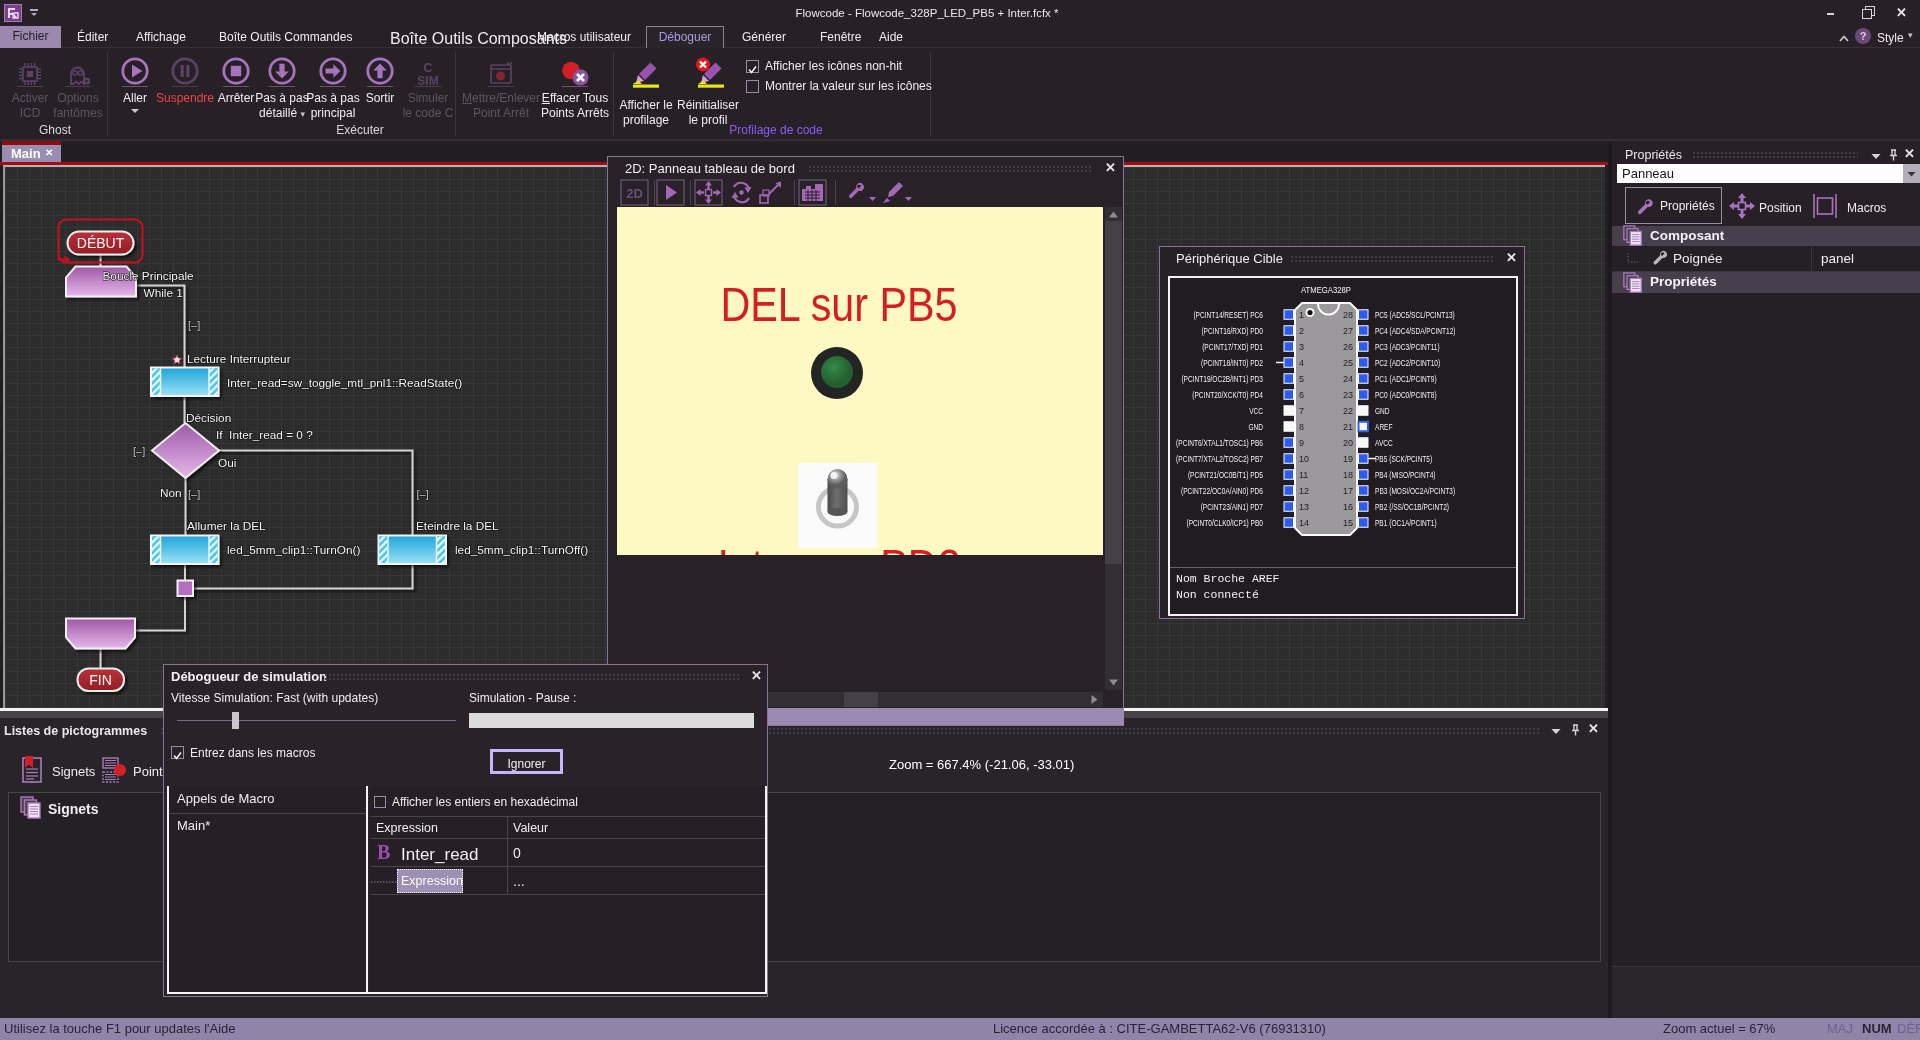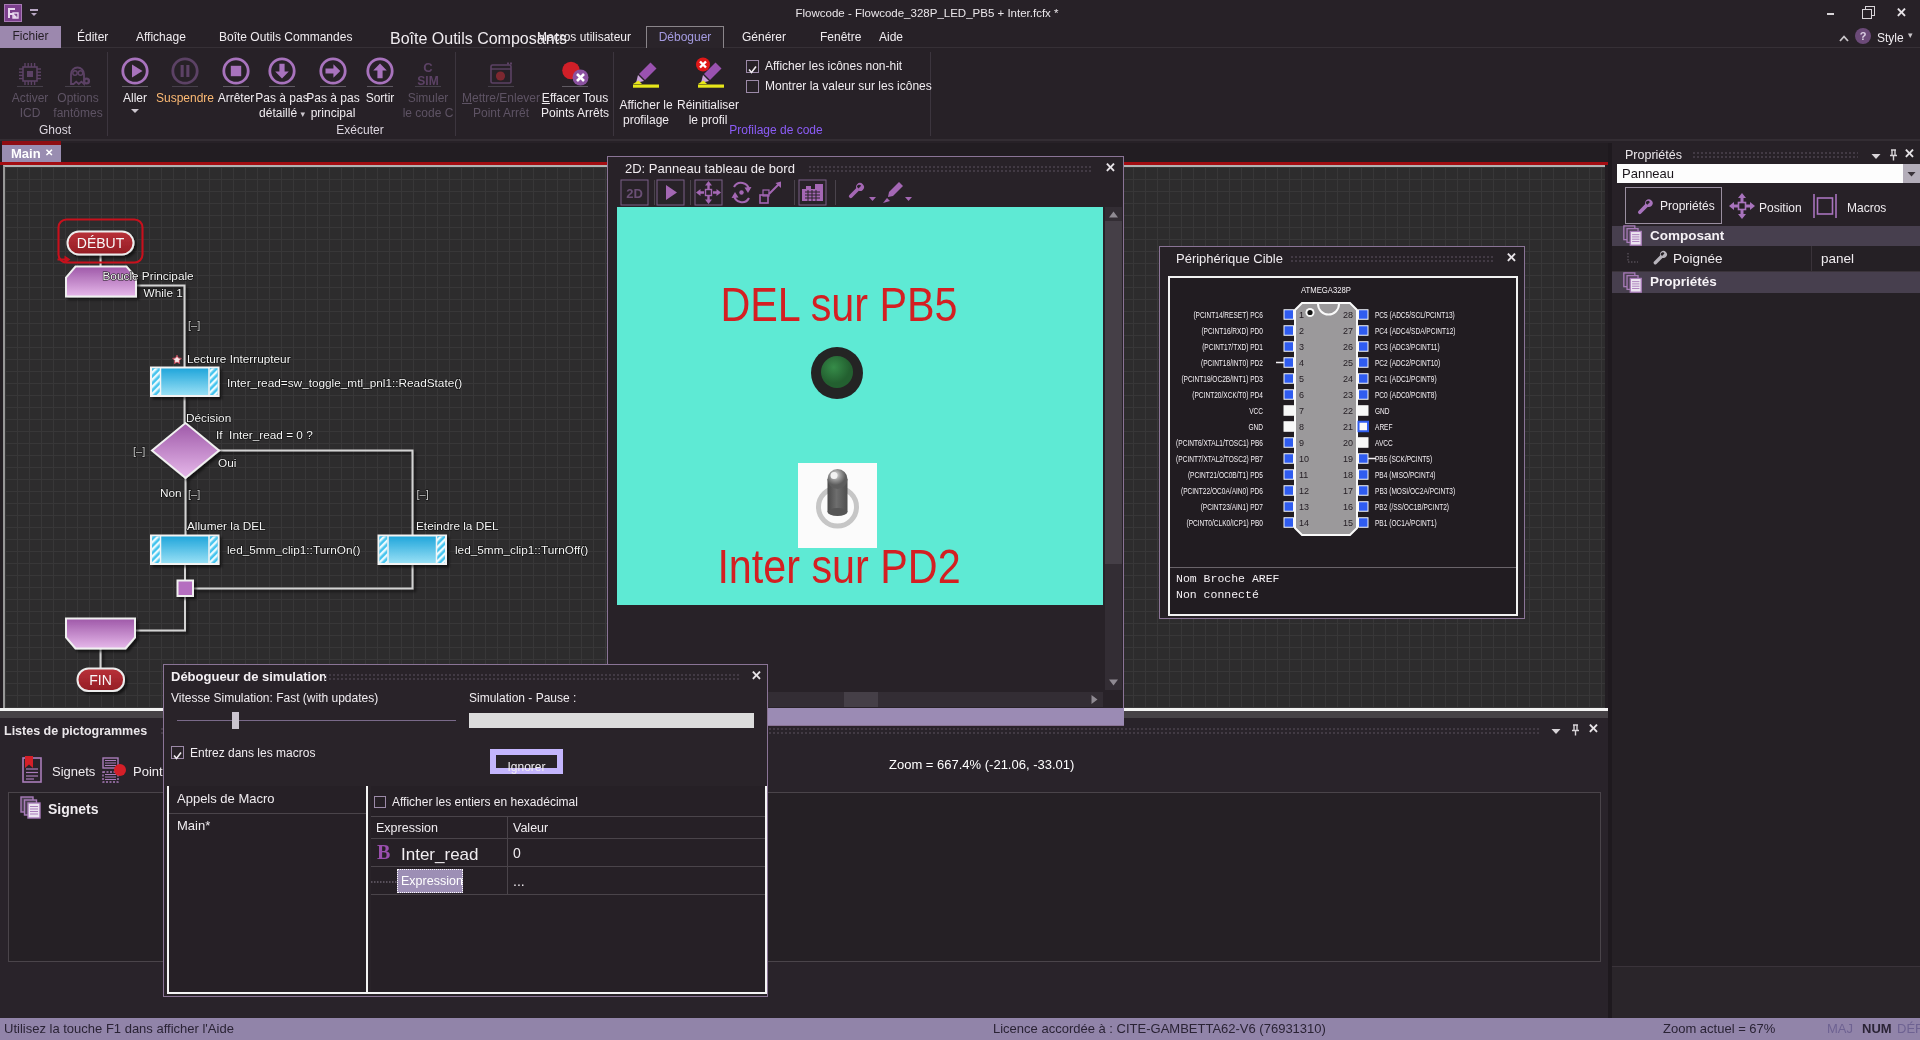--- a/index.html
+++ b/index.html
@@ -95,21 +95,21 @@
     <div class="abs" style="left:110px;top:43px;width:50px;text-align:center;font-size:12px;line-height:15px;color:#f0ecf0;">Aller</div>
     <svg class="abs" style="left:129px;top:59px" width="12" height="8" viewBox="0 0 12 8">
       <path d="M2 2 l4 4 4-4 z" fill="#ccc6ce"></path>
     </svg>
     <svg class="abs" style="left:168px;top:7px" width="34" height="34" viewBox="0 0 34 34">
       <circle cx="17" cy="16" r="12.2" fill="none" stroke="#5c4265" stroke-width="2.8"></circle>
       <rect x="12.6" y="10" width="3.1" height="12" fill="#5c4265"></rect>
       <rect x="18.3" y="10" width="3.1" height="12" fill="#5c4265"></rect>
     </svg>
     <div class="abs" style="left:172px;top:38px;width:26px;height:1px;background:#46404a;"></div>
-    <div class="abs" style="left:147px;top:43px;width:76px;text-align:center;font-size:12px;line-height:15px;color:#fdba74;">Suspendre</div>
+    <div class="abs" style="left:147px;top:43px;width:76px;text-align:center;font-size:12px;line-height:15px;color:#ef4444;">Suspendre</div>
     <svg class="abs" style="left:219px;top:7px" width="34" height="34" viewBox="0 0 34 34">
       <circle cx="17" cy="16" r="12.2" fill="none" stroke="#a873bd" stroke-width="2.8"></circle>
       <rect x="11.8" y="10.8" width="10.4" height="10.4" fill="#a873bd"></rect>
     </svg>
     <div class="abs" style="left:223px;top:38px;width:26px;height:1px;background:#5f5a62;"></div>
     <div class="abs" style="left:206px;top:43px;width:60px;text-align:center;font-size:12px;line-height:15px;color:#f0ecf0;">Arrêter</div>
     <svg class="abs" style="left:265px;top:7px" width="34" height="34" viewBox="0 0 34 34">
       <circle cx="17" cy="16" r="12.2" fill="none" stroke="#a873bd" stroke-width="2.8"></circle>
       <polygon points="17,23.5 10.2,16.6 14.4,16.6 14.4,8.7 19.6,8.7 19.6,16.6 23.8,16.6" fill="#a873bd"></polygon>
     </svg>
@@ -473,21 +473,21 @@
       <g transform="rotate(45 14 13)">
         <path d="M14 2 a4 4 0 0 0 -4 4 a4 4 0 0 0 2.1 3.5 v9.5 a1.9 1.9 0 0 0 3.8 0 v-9.5 a4 4 0 0 0 2.1 -3.5 a4 4 0 0 0 -4 -4 z M14 4.3 v3.7 h-2.4 a2.3 2.3 0 0 1 2.4 -3.7 z" fill="#a467b4" fill-rule="evenodd"></path>
       </g>
       <path d="M28 18 l3.5 4 3.5 -4 z" fill="#a467b4"></path>
     </svg>
 <svg class="abs" style="left:269px;top:22px" width="40" height="27" viewBox="0 0 40 27">
       <path d="M22 3 l4 4 -10 10 -5 1 1 -5 z" fill="#a467b4"></path>
       <path d="M10 19 l-4 5 7 -2 z" fill="#a467b4"></path>
       <path d="M28 18 l3.5 4 3.5 -4 z" fill="#a467b4"></path>
     </svg>
-<div class="abs" style="left:9px;top:50px;width:486px;height:398px;background:#5eead4;overflow:hidden;">
+<div class="abs" style="left:9px;top:50px;width:486px;height:348px;background:#fef9c3;overflow:hidden;">
 <div class="abs" style="left:0;top:70px;width:444px;text-align:center;font-size:48px;color:#d41f22;transform:scaleX(0.86);transform-origin:222px 0;">DEL sur PB5</div>
 <svg class="abs" style="left:192px;top:138px" width="56" height="56" viewBox="0 0 56 56">
         <defs>
           <radialGradient id="led" cx="0.4" cy="0.35">
             <stop offset="0" stop-color="#368c49"></stop>
             <stop offset="1" stop-color="#236030"></stop>
           </radialGradient>
         </defs>
         <circle cx="28" cy="28" r="26" fill="#242424"></circle>
         <circle cx="28" cy="27" r="16" fill="url(#led)"></circle>
@@ -641,21 +641,21 @@
  <div class="abs xbtn" style="left:587px;top:3px;">✕</div>
  <div class="abs" style="left:7px;top:26px;font-size:12px;">Vitesse Simulation: Fast (with updates)</div>
  <div class="abs" style="left:13px;top:55px;width:279px;height:1px;background:#7a6a8a;"></div>
  <div class="abs" style="left:68px;top:47px;width:7px;height:17px;background:#cac4ce;"></div>
  <div class="abs" style="left:305px;top:26px;font-size:12px;">Simulation - Pause :</div>
  <div class="abs" style="left:305px;top:48px;width:285px;height:15px;background:#dcdcdc;"></div>
  <div class="abs" style="left:7px;top:81px;width:13px;height:13px;border:1px solid #9c8aa8;"><svg width="11" height="11" viewBox="0 0 11 11">
         <path d="M2 5.5 l2.5 3 L9 2.5" fill="none" stroke="#f0ecf0" stroke-width="1.6"></path>
       </svg></div>
  <div class="abs" style="left:26px;top:81px;font-size:12px;">Entrez dans les macros</div>
- <div class="abs" style="left:326px;top:84px;width:73px;height:25px;border:6px solid #c4b5fd;text-align:center;line-height:24px;font-size:12px;">Ignorer</div>
+ <div class="abs" style="left:326px;top:84px;width:73px;height:25px;border:3px solid #c4b5fd;text-align:center;line-height:24px;font-size:12px;">Ignorer</div>
  <div class="abs" style="left:3px;top:121px;width:201px;height:208px;background:#262026;border-left:2px solid #f4f4f4;border-right:2px solid #f4f4f4;">
   <div class="abs" style="left:8px;top:5px;font-size:13px;">Appels de Macro</div>
   <div class="abs" style="left:0;top:27px;width:197px;height:1px;background:#4a444a;"></div>
   <div class="abs" style="left:8px;top:32px;font-size:13px;">Main*</div>
  </div>
  <div class="abs" style="left:207px;top:121px;width:396px;height:208px;background:#262026;border-right:2px solid #f4f4f4;">
   <div class="abs" style="left:3px;top:10px;width:12px;height:12px;border:1px solid #9c8aa8;"></div>
   <div class="abs" style="left:21px;top:9px;font-size:12px;">Afficher les entiers en hexadécimal</div>
   <div class="abs" style="left:0;top:30px;width:394px;height:23px;border-top:1px solid #4a444a;border-bottom:1px solid #4a444a;">
     <span style="position:absolute;left:5px;top:4px;font-size:12.5px;">Expression</span>
@@ -675,19 +675,19 @@
     <div class="abs" style="left:26px;top:2px;width:66px;height:24px;background:#9d8fb5;border:1px dotted #fff;">
           <span style="position:absolute;left:3px;top:4px;font-size:12.5px;color:#fff;">Expression</span>
         </div>
     <div class="abs" style="left:136px;top:0;width:1px;height:28px;background:#4a444a;"></div>
     <span style="position:absolute;left:142px;top:6px;font-size:14px;">...</span>
   </div>
  </div>
  <div class="abs" style="left:3px;top:327px;width:600px;height:2px;background:#f4f4f4;"></div>
 </div>
 <div class="abs" style="left:0;top:1018px;width:1920px;height:22px;background:#9184a9;color:#2a2335;font-size:13px;">
- <div class="abs" style="left:4px;top:3px;">Utilisez la touche F1 dans afficher l'Aide</div>
+ <div class="abs" style="left:4px;top:3px;">Utilisez la touche F1 pour updates l'Aide</div>
  <div class="abs" style="left:993px;top:3px;">Licence accordée à : CITE-GAMBETTA62-V6 (76931310)</div>
  <div class="abs" style="left:1663px;top:3px;">Zoom actuel = 67%</div>
  <div class="abs" style="left:1827px;top:3px;color:#6e6292;">MAJ</div>
  <div class="abs" style="left:1862px;top:3px;font-weight:bold;">NUM</div>
  <div class="abs" style="left:1897px;top:3px;color:#6e6292;">DÉFIL</div>
 </div>
 
 </body></html>

